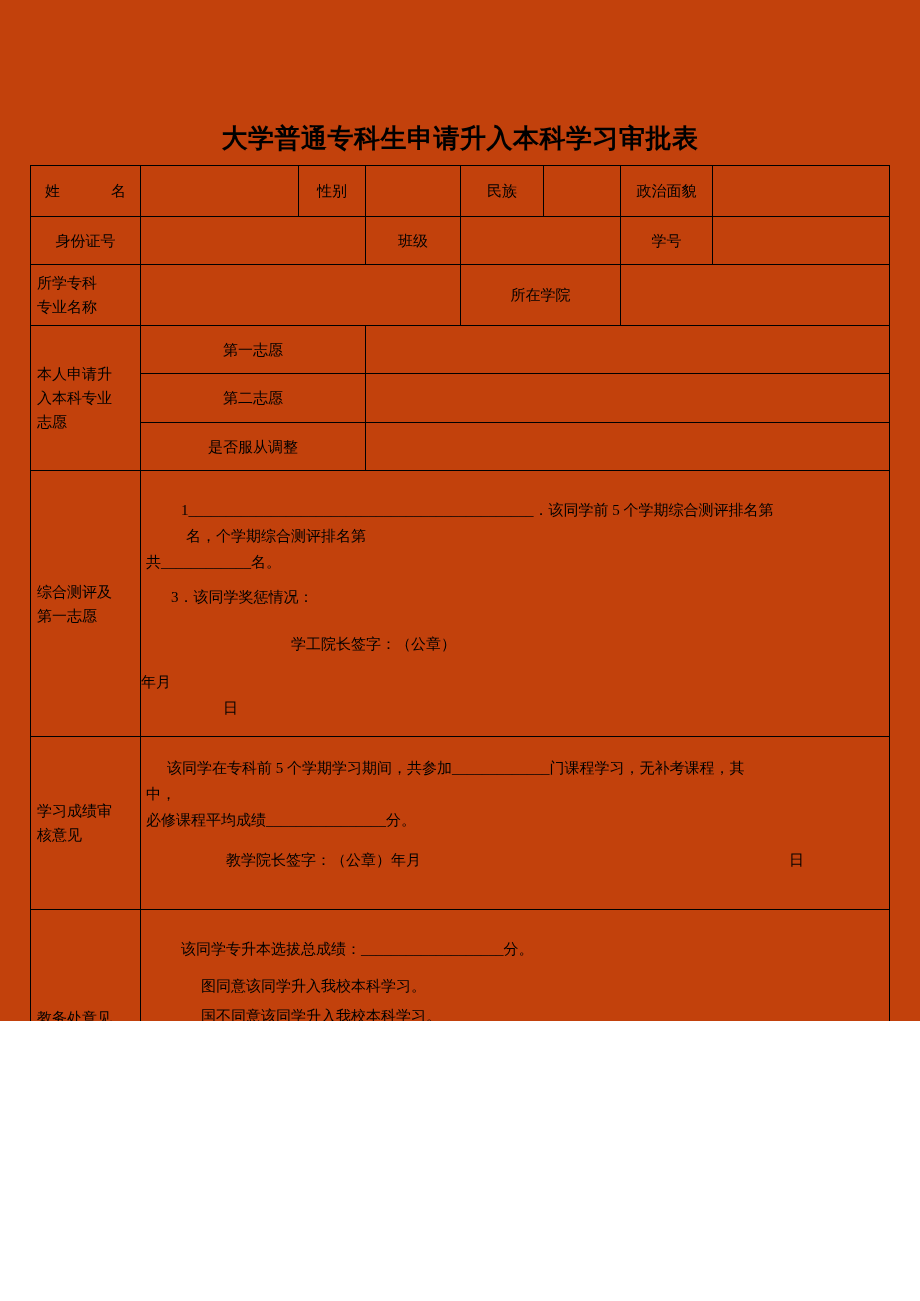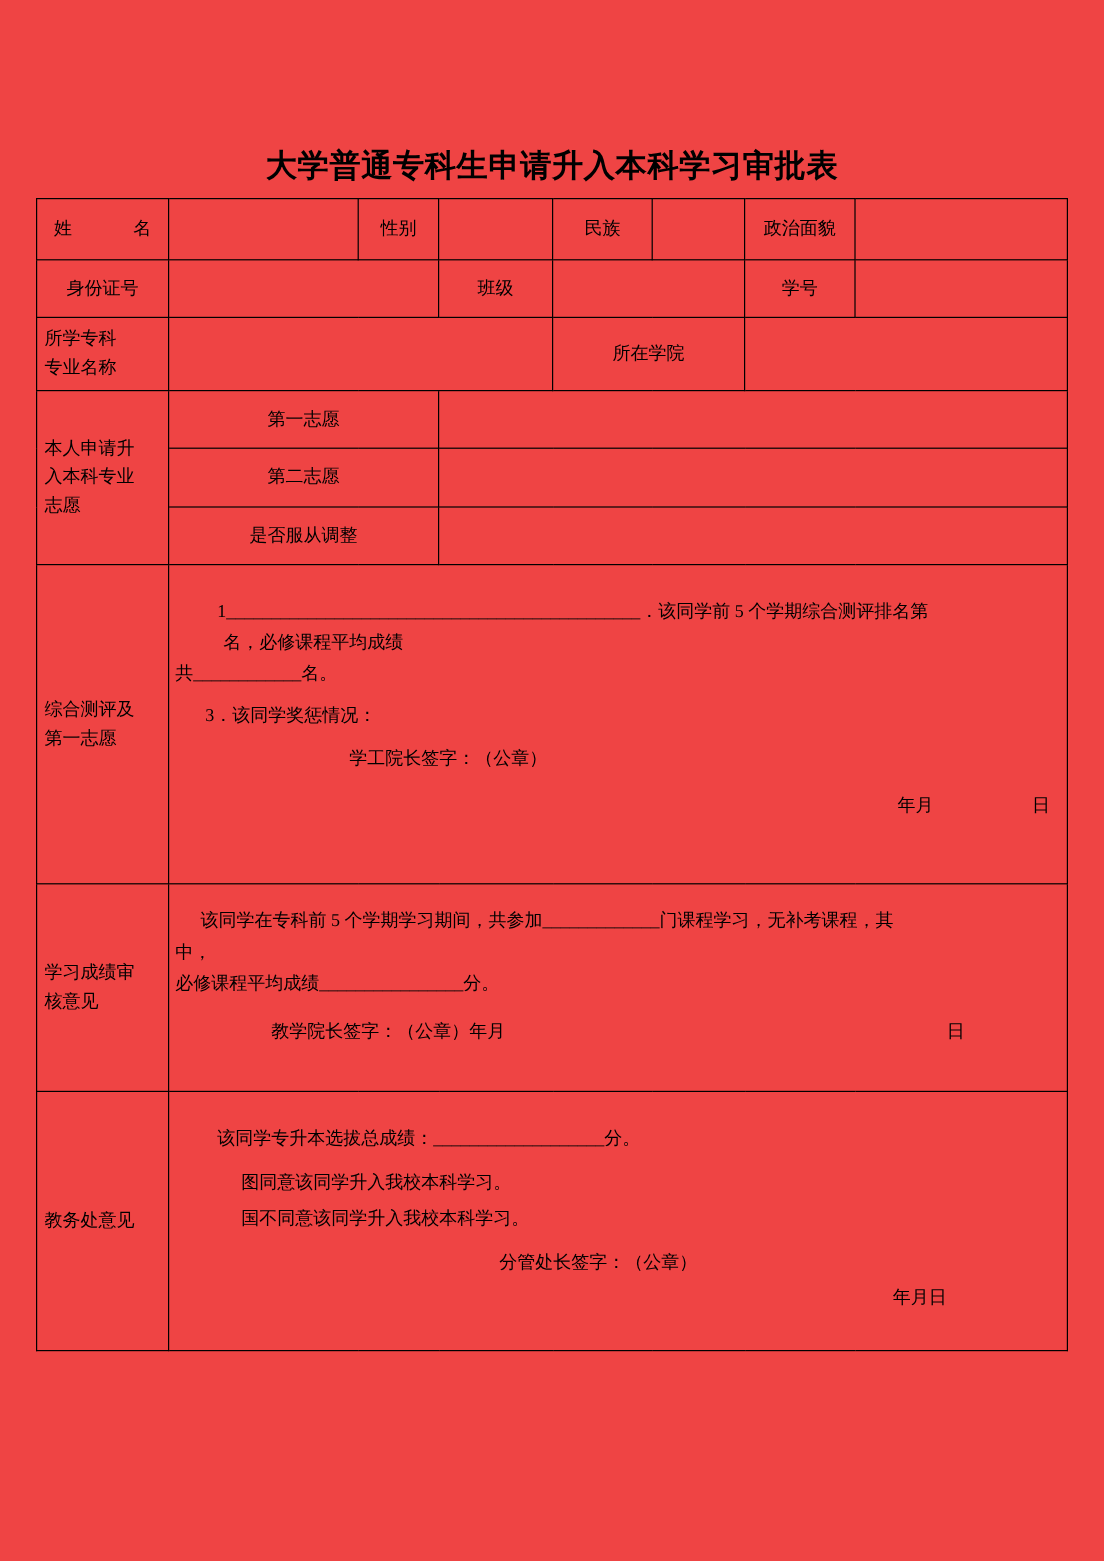--- a/index.html
+++ b/index.html
@@ -2,22 +2,22 @@
 <html><head>
 <meta charset="utf-8">
 <style>
   * { margin:0; padding:0; box-sizing:border-box; }
   html,body { background:#ffffff; }
   body {
     font-family:"Liberation Serif","DejaVu Serif",serif;
     color:#000;
   }
   .page {
-    width:920px; height:1301px;
-    background:#ef4444;
+    width:920px; height:1021px;
+    background:#c2410c;
     position:relative;
     overflow:hidden;
   }
   .doc-title {
     padding-top:122px;
     text-align:center;
     font-size:26px;
     font-weight:bold;
     letter-spacing:0.5px;
     line-height:34px;
@@ -65,22 +65,22 @@
     white-space:nowrap;
   }
   .bl { letter-spacing:0; }
 
   
   .eval-body { padding-top:26px; }
   .eval-l1 { margin-left:40px; }
   .eval-l2 { margin-left:45px; }
   .eval-l3 { margin-left:5px; }
   .eval-l4 { margin-left:30px; margin-top:9px; }
-  .eval-sign { margin-left:150px; margin-top:11px;font-family:Liberation Mono, monospace; }
-  .eval-date { display:flex; justify-content:flex-end; padding-right:14px; margin-top:12px; }
+  .eval-sign { margin-left:150px; margin-top:21px; }
+  .eval-date { display:flex; justify-content:flex-end; padding-right:14px; margin-top:12px;flex-direction:column; }
   .eval-date .day { margin-left:82px; }
 
   
   .study-body { padding-top:18px; }
   .study-l1 { margin-left:26px; }
   .study-l2 { margin-left:5px; }
   .study-l3 { margin-left:5px; }
   .study-sign { display:flex; justify-content:space-between; padding:0 85px; margin-top:14px; }
 
   
@@ -161,21 +161,21 @@
     </tr>
 
     <tr class="r7">
       <td class="l-label">综合测评及
 第一志愿</td>
       <td colspan="7" class="content">
         <div class="eval-body">
           <div class="line eval-l1">
             <span>1</span><span class="bl">______________________________________________</span><span>．该同学前 5 个学期综合测评排名第</span>
           </div>
-          <div class="line eval-l2">名，必修课程平均成绩</div>
+          <div class="line eval-l2">名，个学期综合测评排名第</div>
           <div class="line eval-l3">
             <span>共</span><span class="bl">____________</span><span>名。</span>
           </div>
           <div class="line eval-l4">3．该同学奖惩情况：</div>
           <div class="line eval-sign">学工院长签字：（公章）</div>
           <div class="line eval-date">
             <span>年月</span>
             <span class="day">日</span>
           </div>
         </div>

